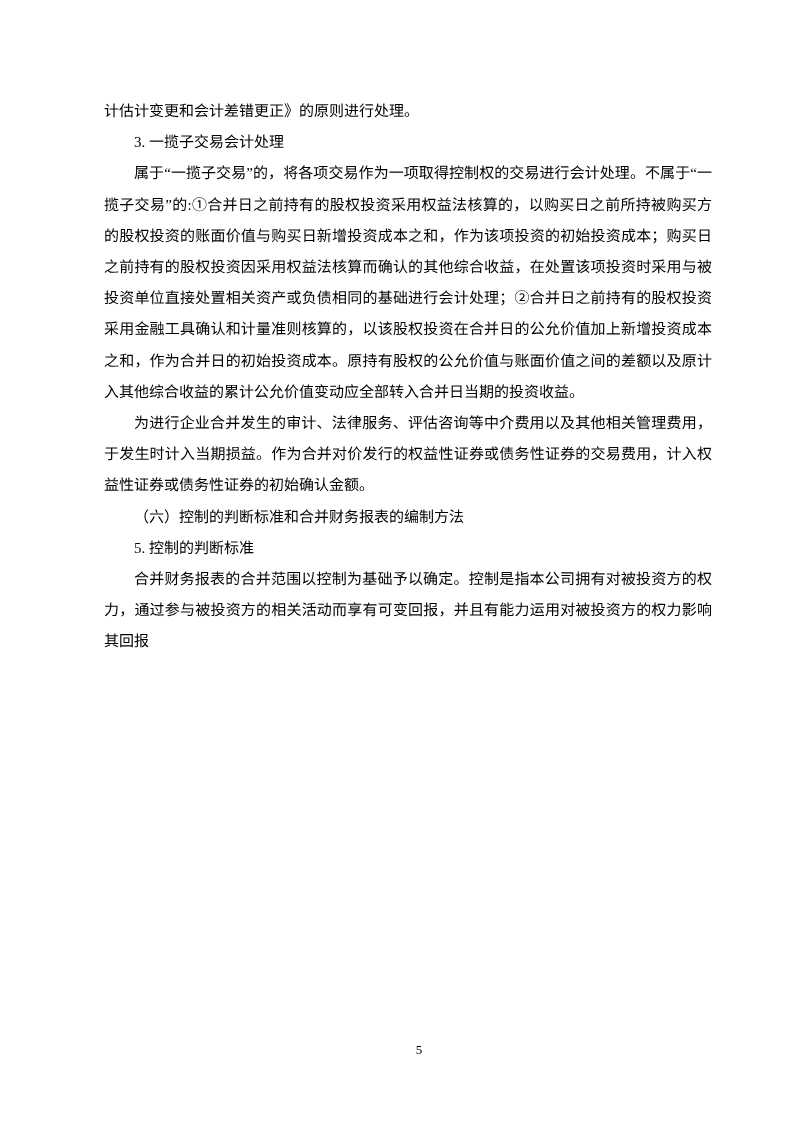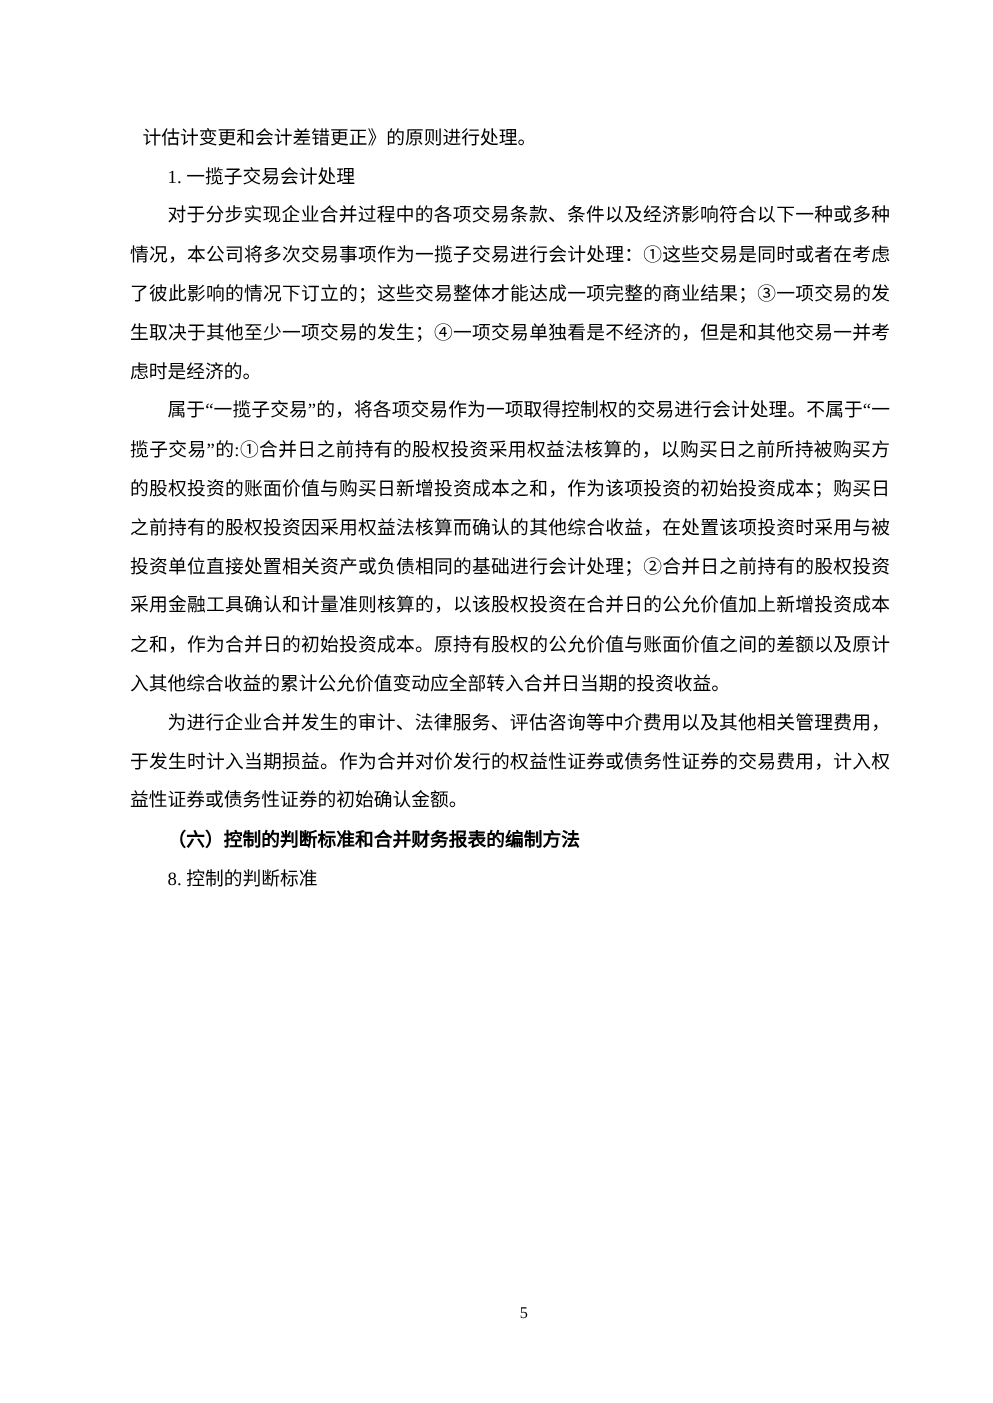--- a/index.html
+++ b/index.html
@@ -24,43 +24,42 @@
     line-height: 31.2px;
     text-align: justify;
     text-justify: inter-ideograph;
   }
   .content p {
     text-indent: 2em;
     word-break: break-all;
   }
   .content p.no-indent {
     text-indent: 0;
-    margin-left: 10px;
   }
   .content p.heading {
-    font-weight: bold;
+    font-weight: normal;
   }
   .page-footer {
     position: absolute;
     top: 1042px;
     left: 403px;
     width: 32px;
     text-align: center;
     font-size: 13px;
     line-height: 16px;
     color: #000000;
   }
 </style>
 </head>
 <body>
 
 <div class="page">
   <div class="content">
     <p class="no-indent">计估计变更和会计差错更正》的原则进行处理。</p>
-    <p>1. 一揽子交易会计处理</p>
-    <p>对于分步实现企业合并过程中的各项交易条款、条件以及经济影响符合以下一种或多种情况，本公司将多次交易事项作为一揽子交易进行会计处理：①这些交易是同时或者在考虑了彼此影响的情况下订立的；这些交易整体才能达成一项完整的商业结果；③一项交易的发生取决于其他至少一项交易的发生；④一项交易单独看是不经济的，但是和其他交易一并考虑时是经济的。</p>
+    <p>3. 一揽子交易会计处理</p>
     <p>属于“一揽子交易”的，将各项交易作为一项取得控制权的交易进行会计处理。不属于“一揽子交易”的:①合并日之前持有的股权投资采用权益法核算的，以购买日之前所持被购买方的股权投资的账面价值与购买日新增投资成本之和，作为该项投资的初始投资成本；购买日之前持有的股权投资因采用权益法核算而确认的其他综合收益，在处置该项投资时采用与被投资单位直接处置相关资产或负债相同的基础进行会计处理；②合并日之前持有的股权投资采用金融工具确认和计量准则核算的，以该股权投资在合并日的公允价值加上新增投资成本之和，作为合并日的初始投资成本。原持有股权的公允价值与账面价值之间的差额以及原计入其他综合收益的累计公允价值变动应全部转入合并日当期的投资收益。</p>
     <p>为进行企业合并发生的审计、法律服务、评估咨询等中介费用以及其他相关管理费用，于发生时计入当期损益。作为合并对价发行的权益性证券或债务性证券的交易费用，计入权益性证券或债务性证券的初始确认金额。</p>
     <p class="heading">（六）控制的判断标准和合并财务报表的编制方法</p>
-    <p>8. 控制的判断标准</p>
+    <p>5. 控制的判断标准</p>
+    <p>合并财务报表的合并范围以控制为基础予以确定。控制是指本公司拥有对被投资方的权力，通过参与被投资方的相关活动而享有可变回报，并且有能力运用对被投资方的权力影响其回报</p>
   </div>
   <div class="page-footer">5</div>
 </div>
 
 </body></html>

